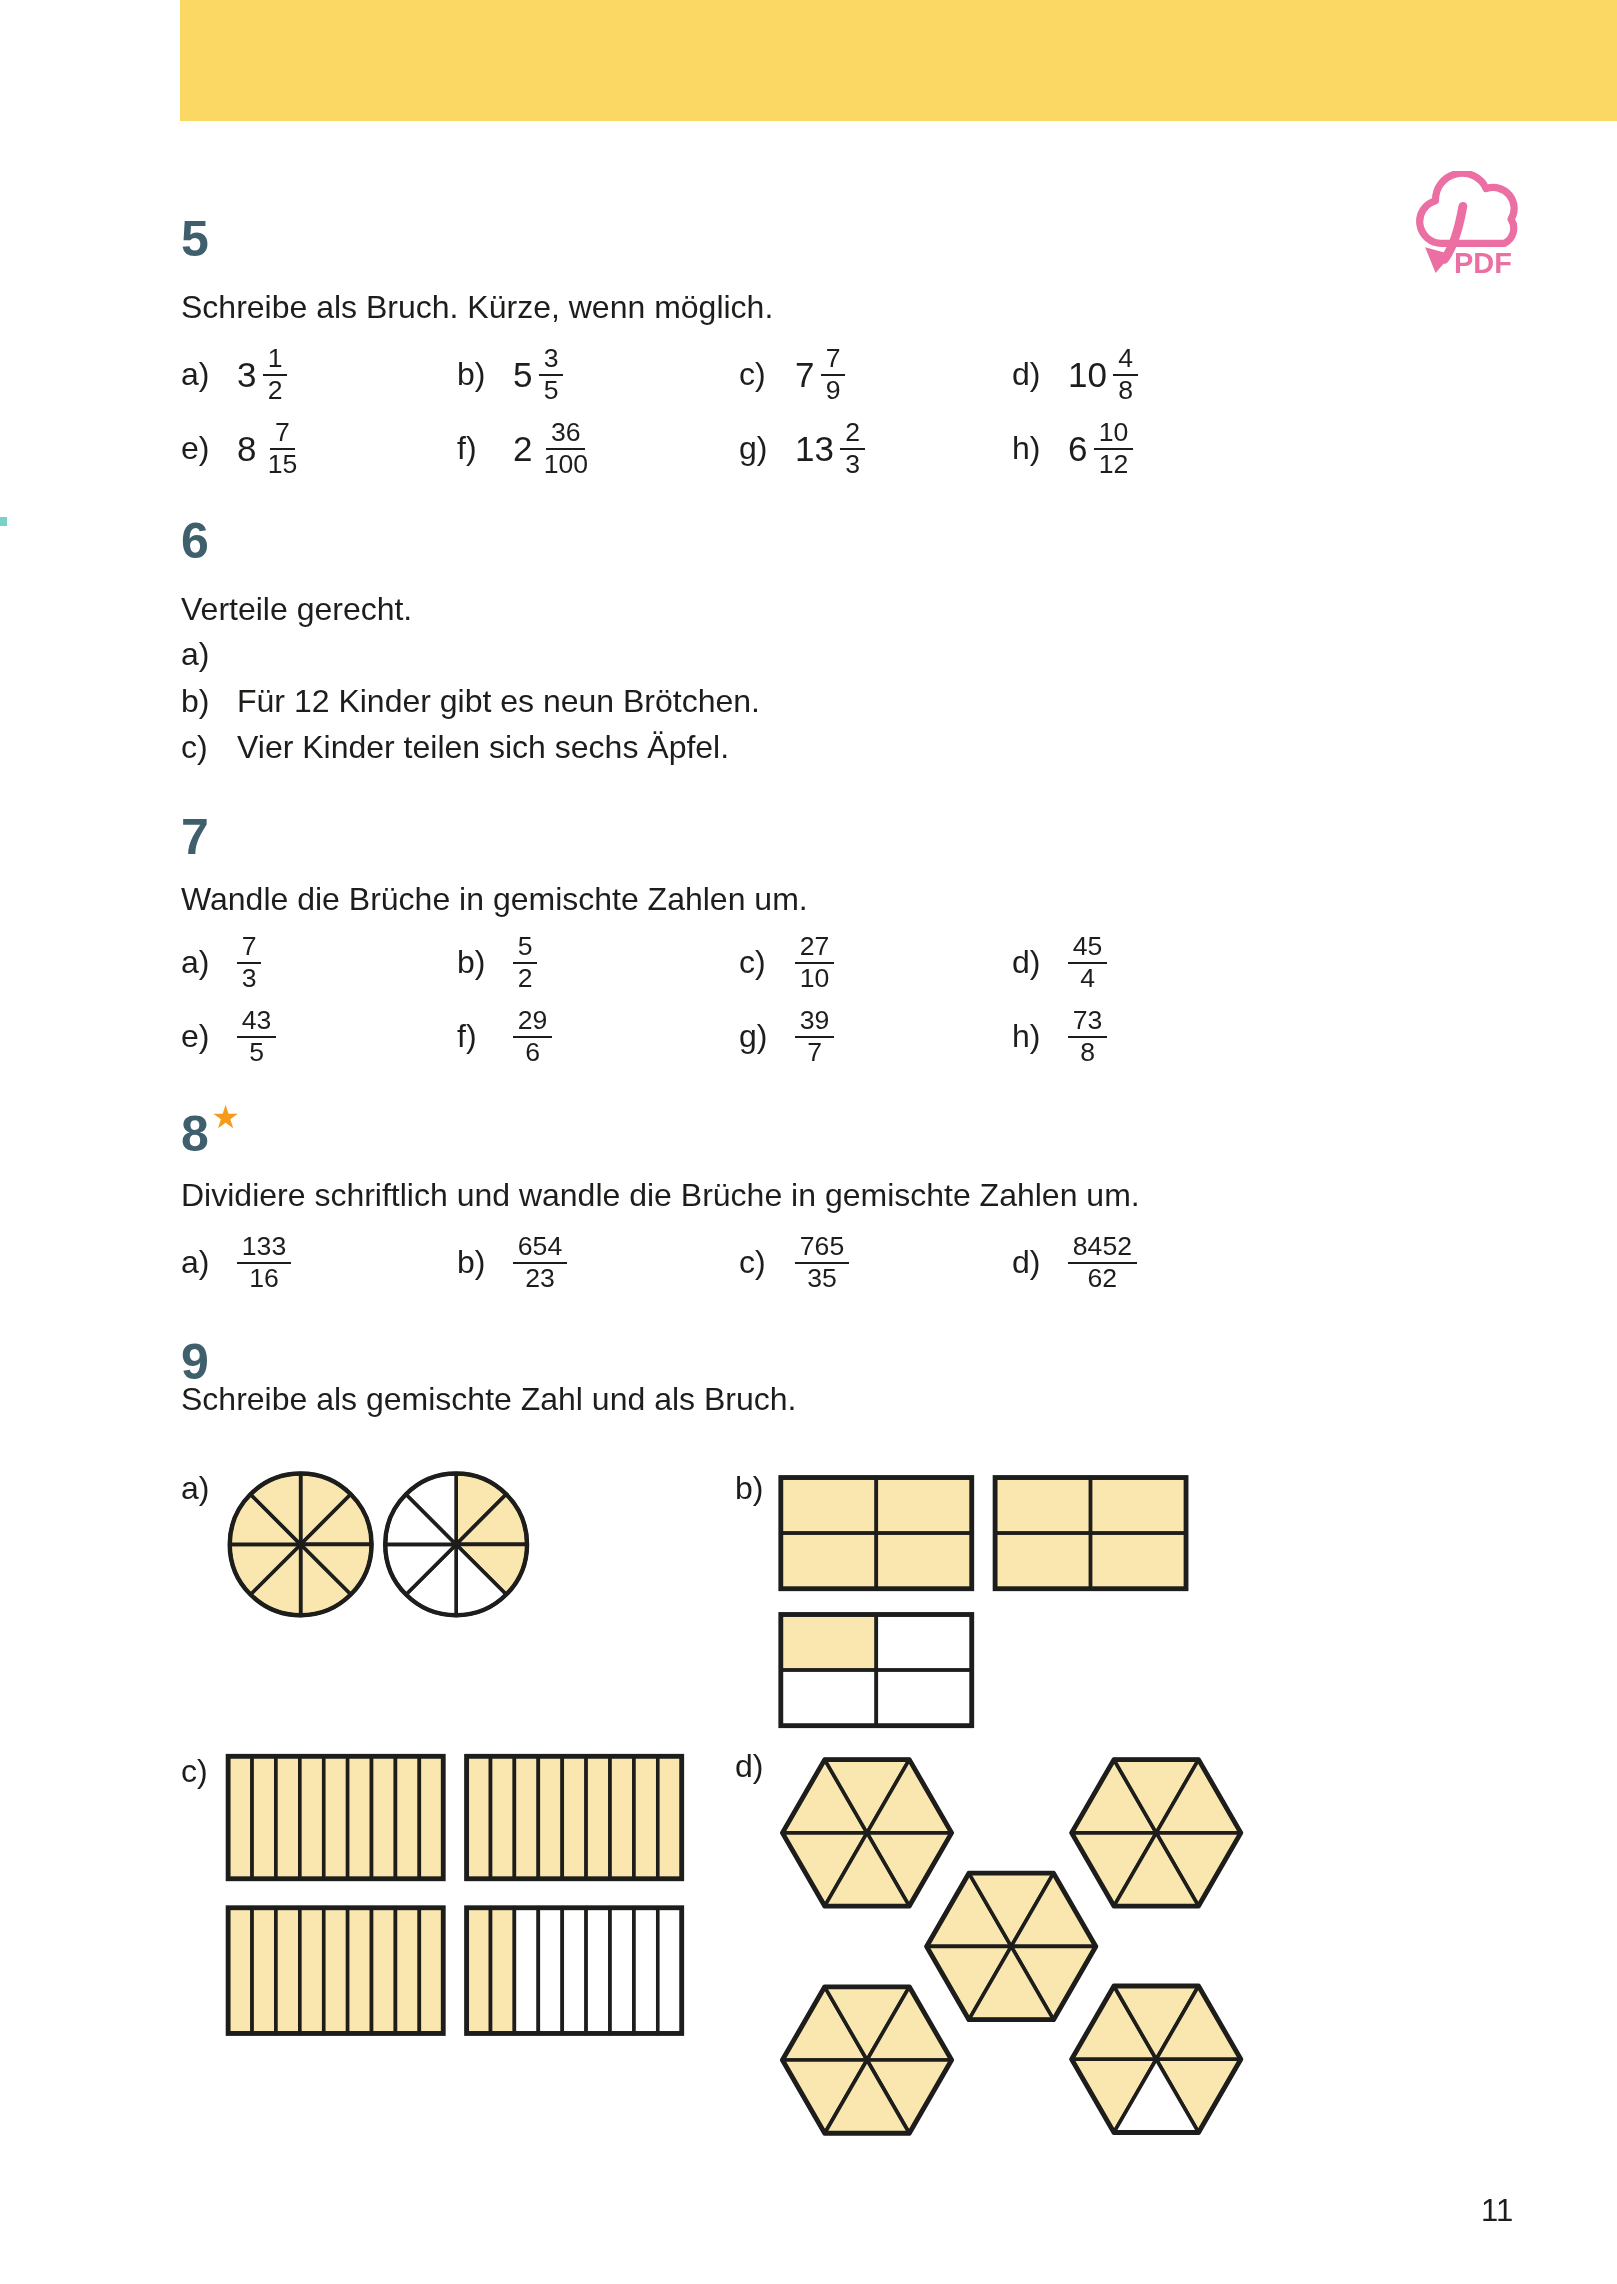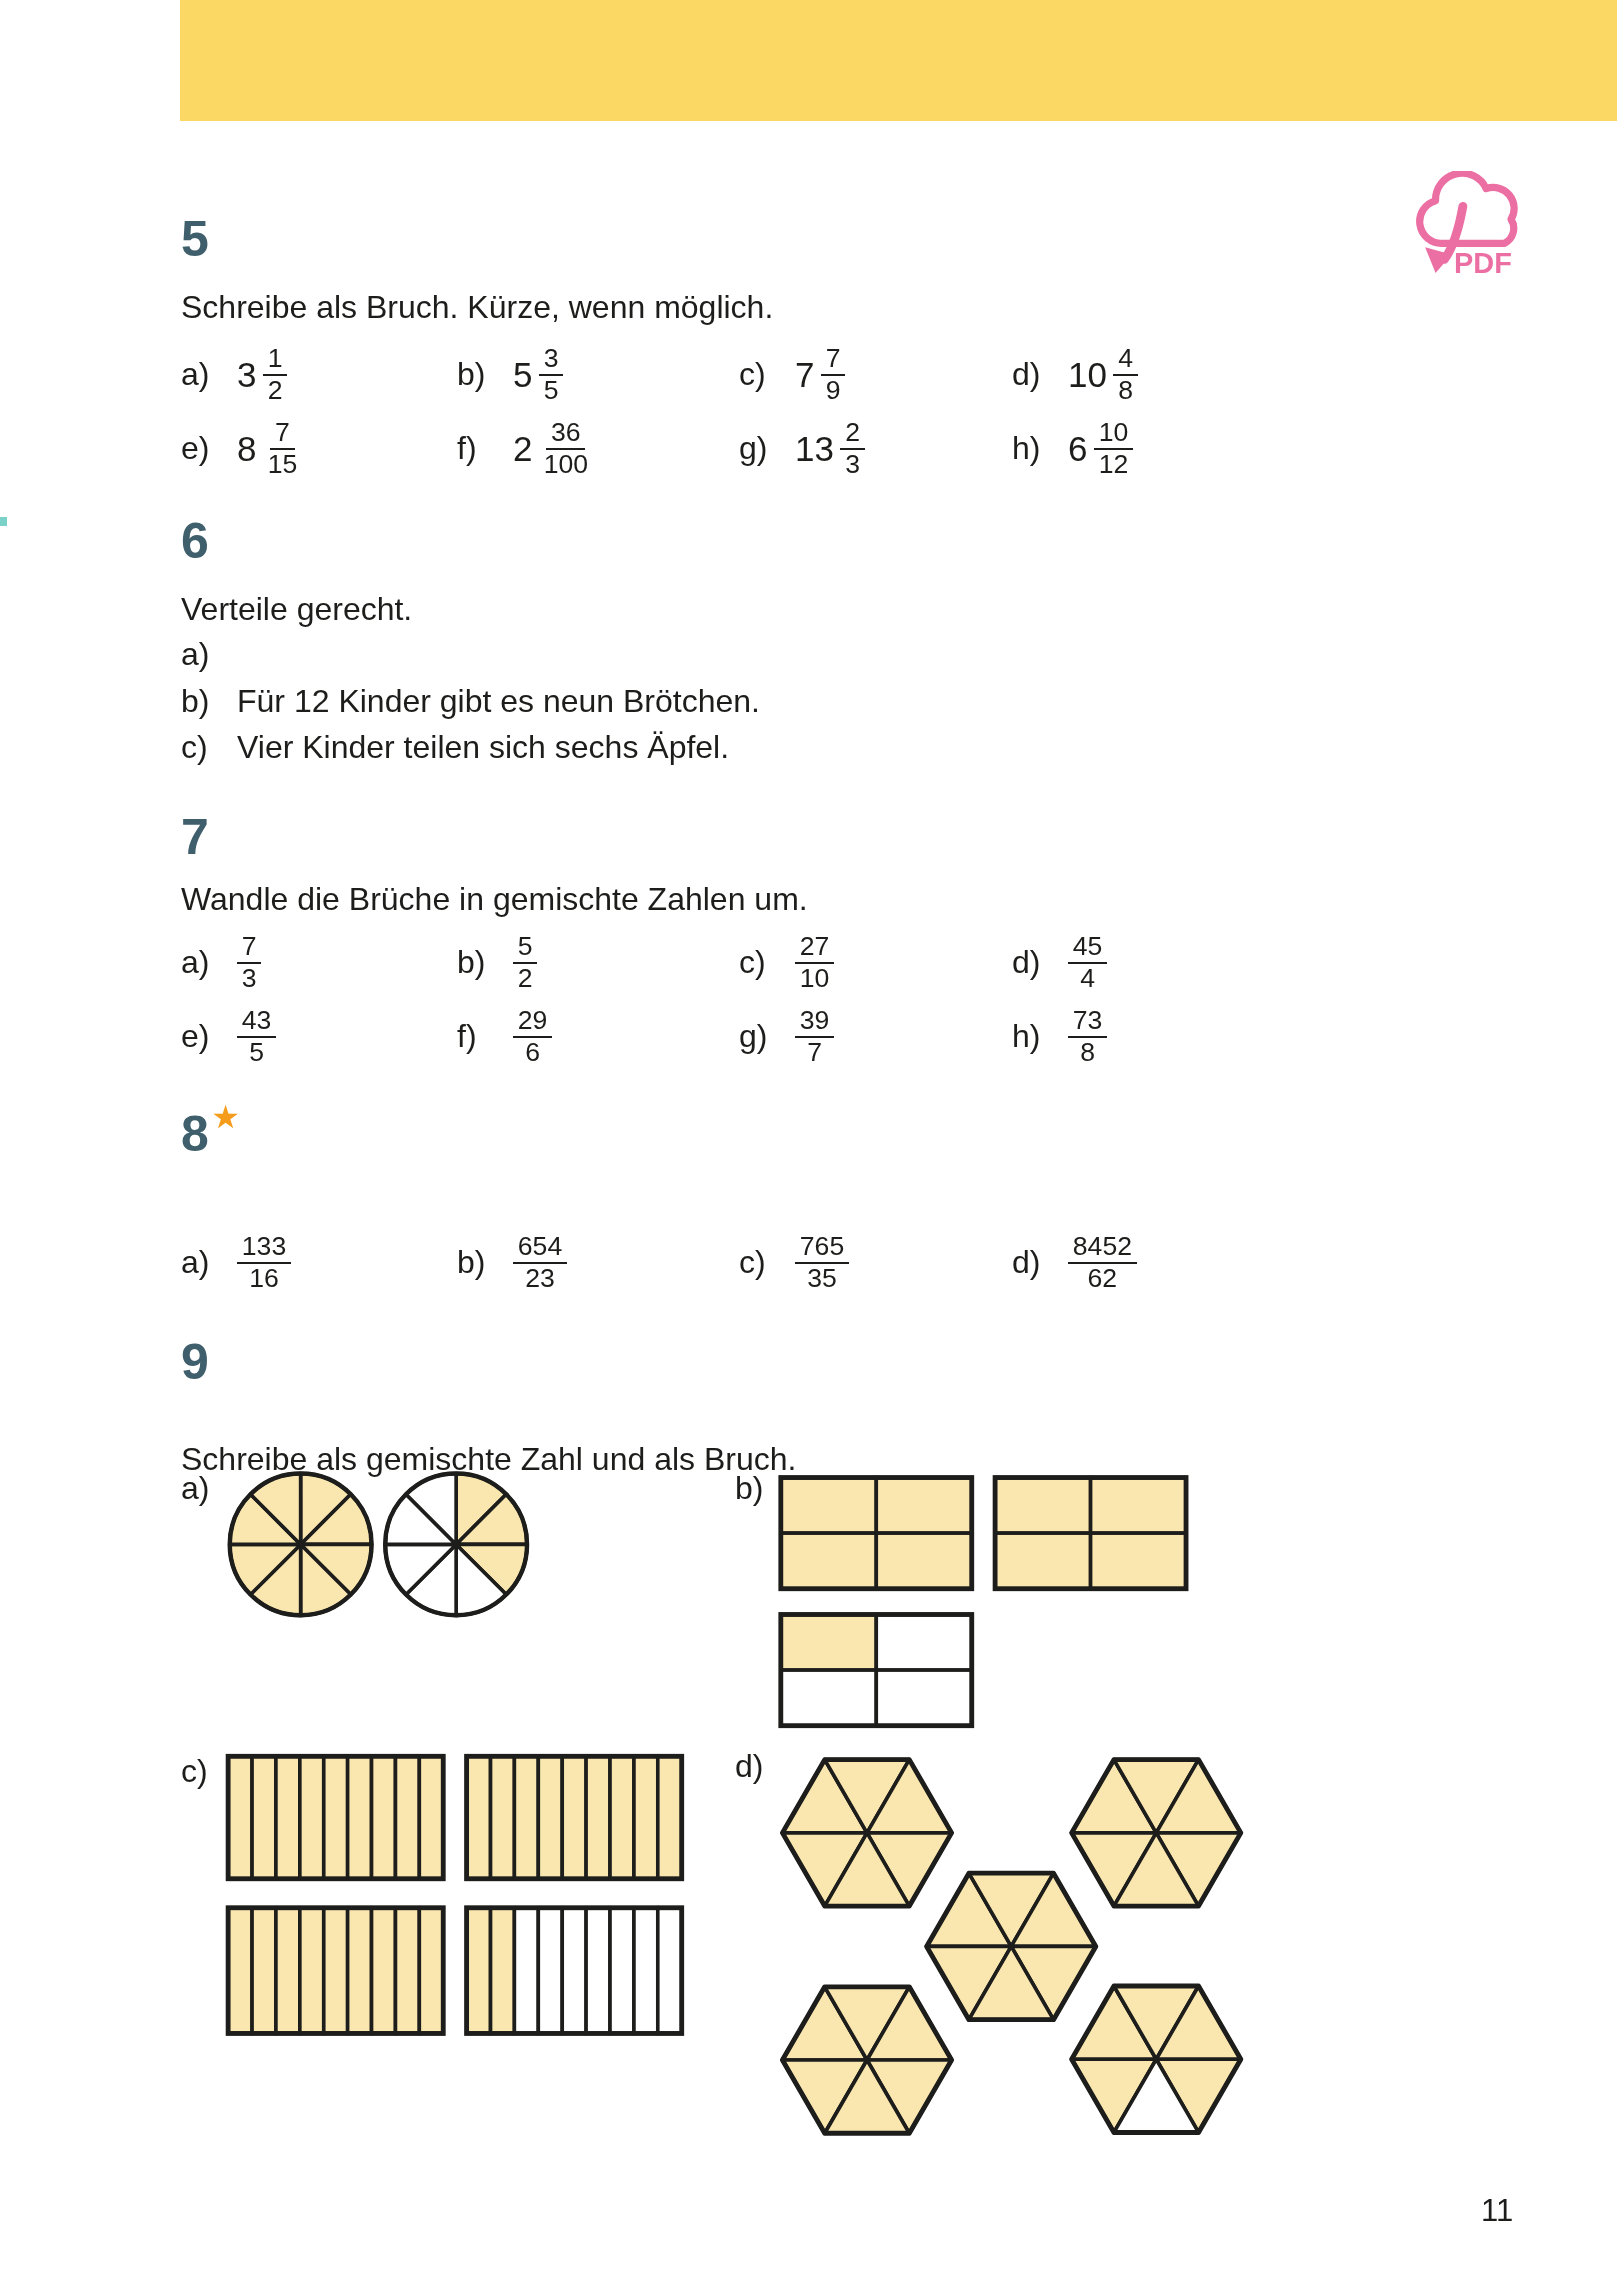--- a/index.html
+++ b/index.html
@@ -182,20 +182,21 @@
         <span class="fr">
           <span class="frn">73</span>
           <span class="frd">8</span>
         </span>
       </div>
     </div>
 
   <div class="abs" style="left:181px;top:1109px;">
     <span class="exnum" style="display:inline-block;">8</span><span class="star">★</span>
   </div>
+  <div class="abs instr" style="left:181px;top:1176px;">Dividiere schriftlich und wandle die Brüche in gemischte Zahlen um.</div>
   <div class="abs" id="ex8-items" style="left:181px;top:1226px;width:1289px;height:81px;">
       <div class="fitem" style="left: 0px; top: 0px;">
         <span class="ilabel">a)</span>
         <span class="fr">
           <span class="frn">133</span>
           <span class="frd">16</span>
         </span>
       </div>
       <div class="fitem" style="left: 276px; top: 0px;">
         <span class="ilabel">b)</span>
@@ -214,21 +215,21 @@
       <div class="fitem" style="left: 831px; top: 0px;">
         <span class="ilabel">d)</span>
         <span class="fr">
           <span class="frn">8452</span>
           <span class="frd">62</span>
         </span>
       </div>
     </div>
 
   <div class="abs exnum" style="left:181px;top:1337px;">9</div>
-  <div class="abs instr" style="left:181px;top:1440px;">Schreibe als gemischte Zahl und als Bruch.</div>
+  <div class="abs instr" style="left:181px;top:1380px;">Schreibe als gemischte Zahl und als Bruch.</div>
 
   <div class="abs figlabel" style="left:181px;top:1470px;">a)</div>
   <div class="abs figlabel" style="left:735px;top:1470px;">b)</div>
   <div class="abs figlabel" style="left:181px;top:1753px;">c)</div>
   <div class="abs figlabel" style="left:735px;top:1748px;">d)</div>
 
   <svg id="figsvg" class="abs" style="left:0;top:0;" width="1618" height="2284" viewBox="0 0 2008 2835">
       <path d="M373,1917 L373.0,1829.0 A88,88 0 0 1 435.2,1854.8 Z" fill="#fae7af" stroke="#1d1d1b" stroke-width="4.5" stroke-linejoin="round"></path>
       <path d="M373,1917 L435.2,1854.8 A88,88 0 0 1 461.0,1917.0 Z" fill="#fae7af" stroke="#1d1d1b" stroke-width="4.5" stroke-linejoin="round"></path>
       <path d="M373,1917 L461.0,1917.0 A88,88 0 0 1 435.2,1979.2 Z" fill="#fae7af" stroke="#1d1d1b" stroke-width="4.5" stroke-linejoin="round"></path>

